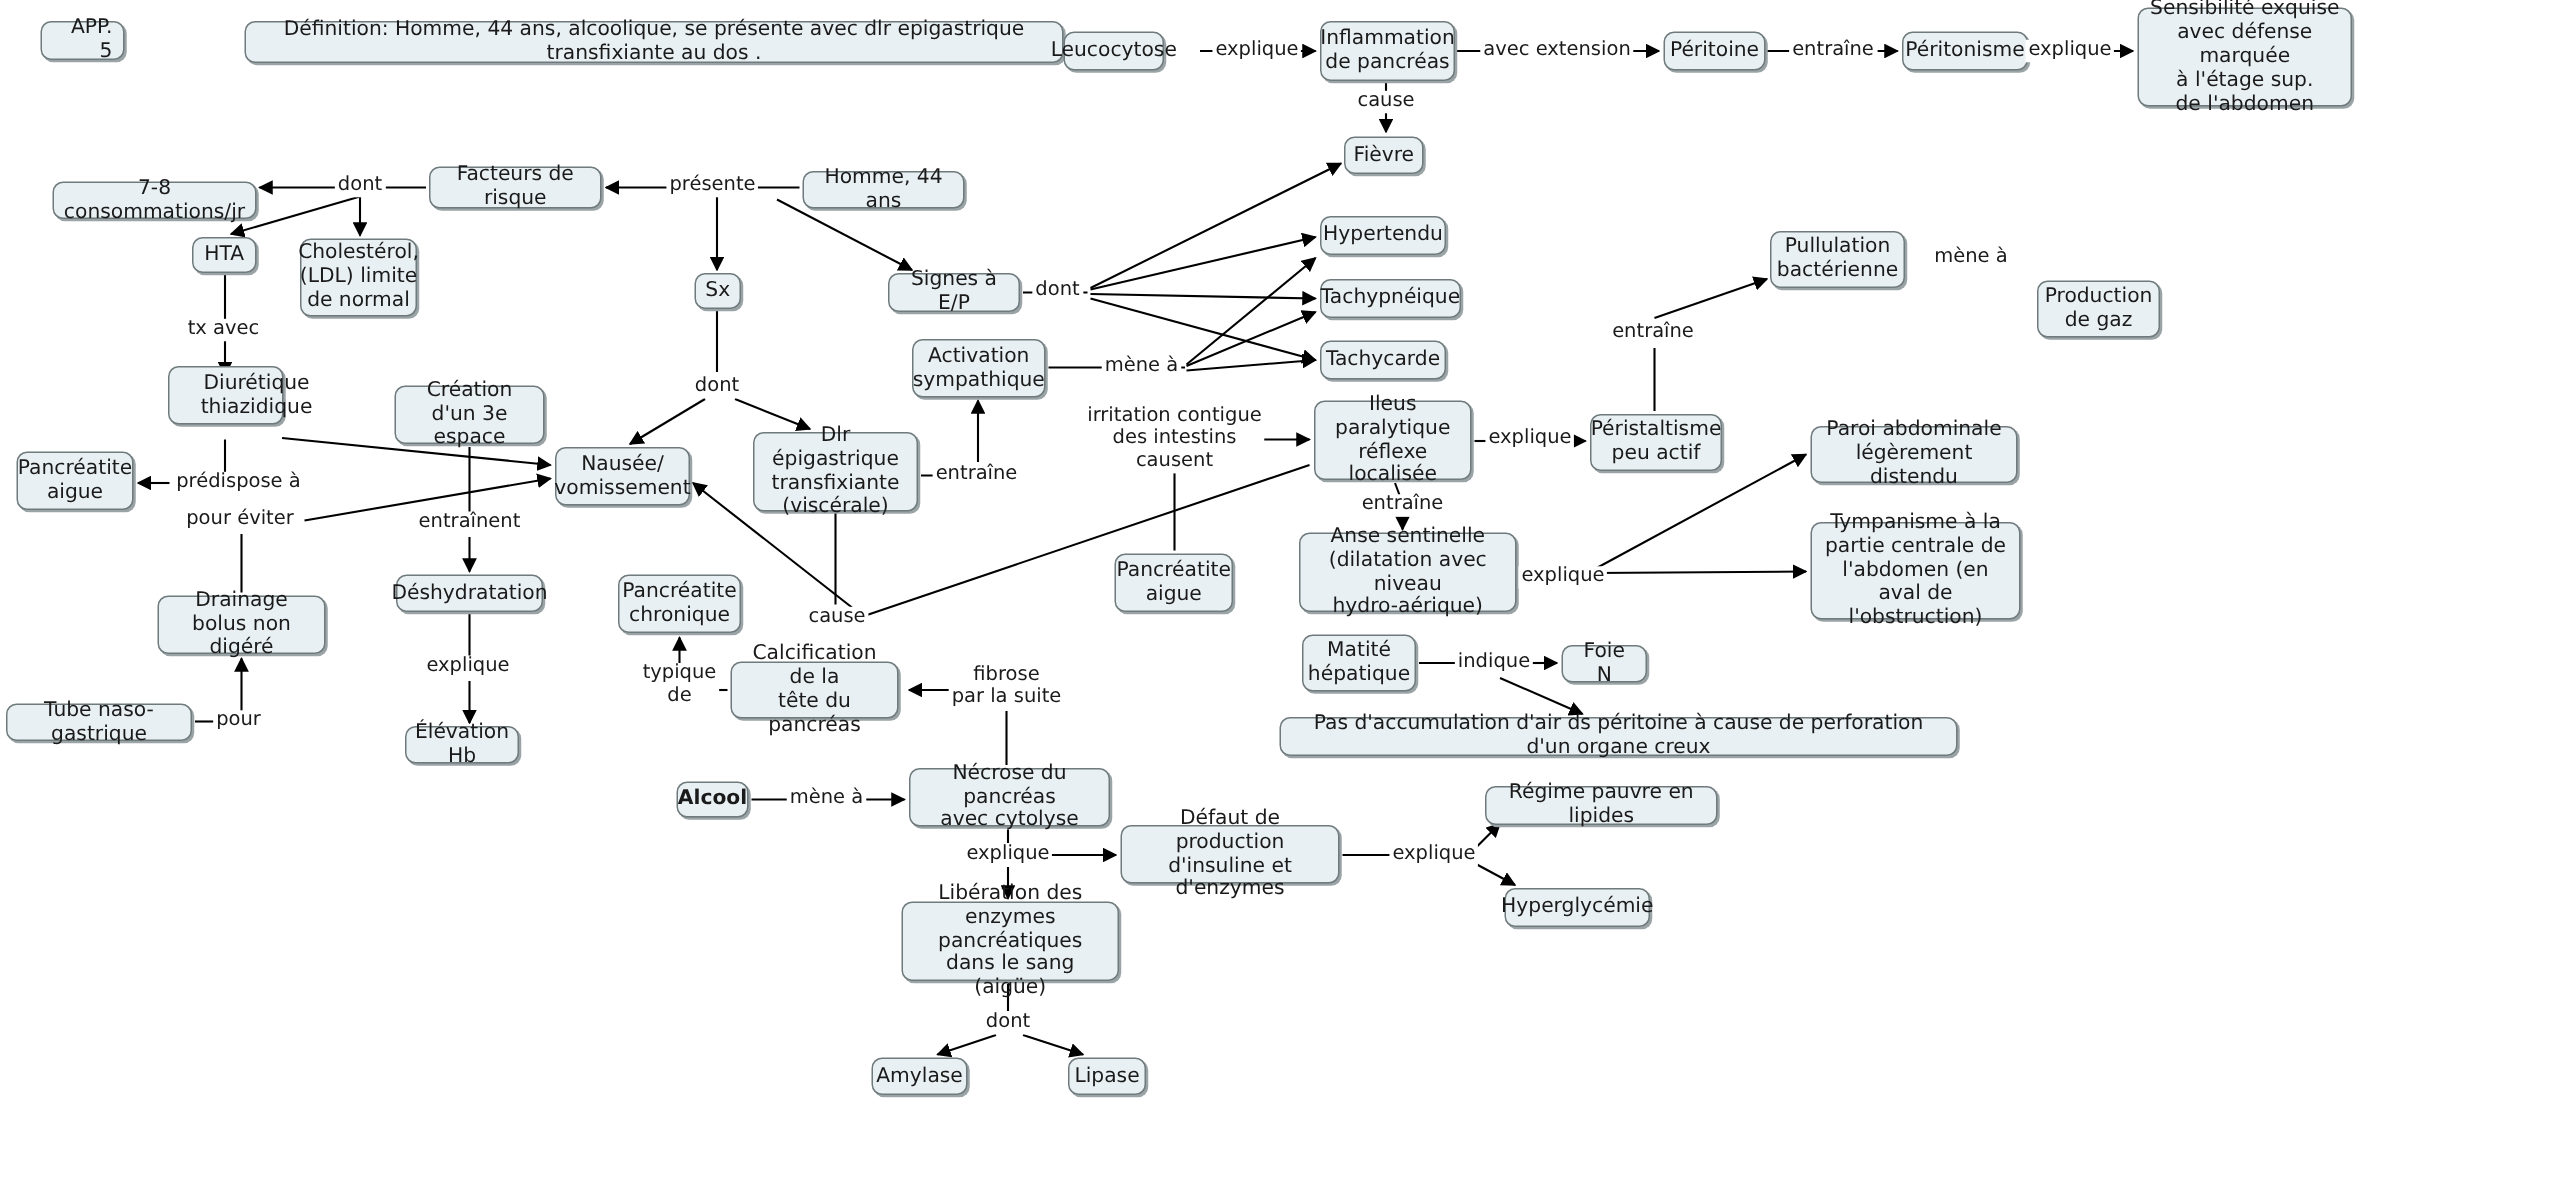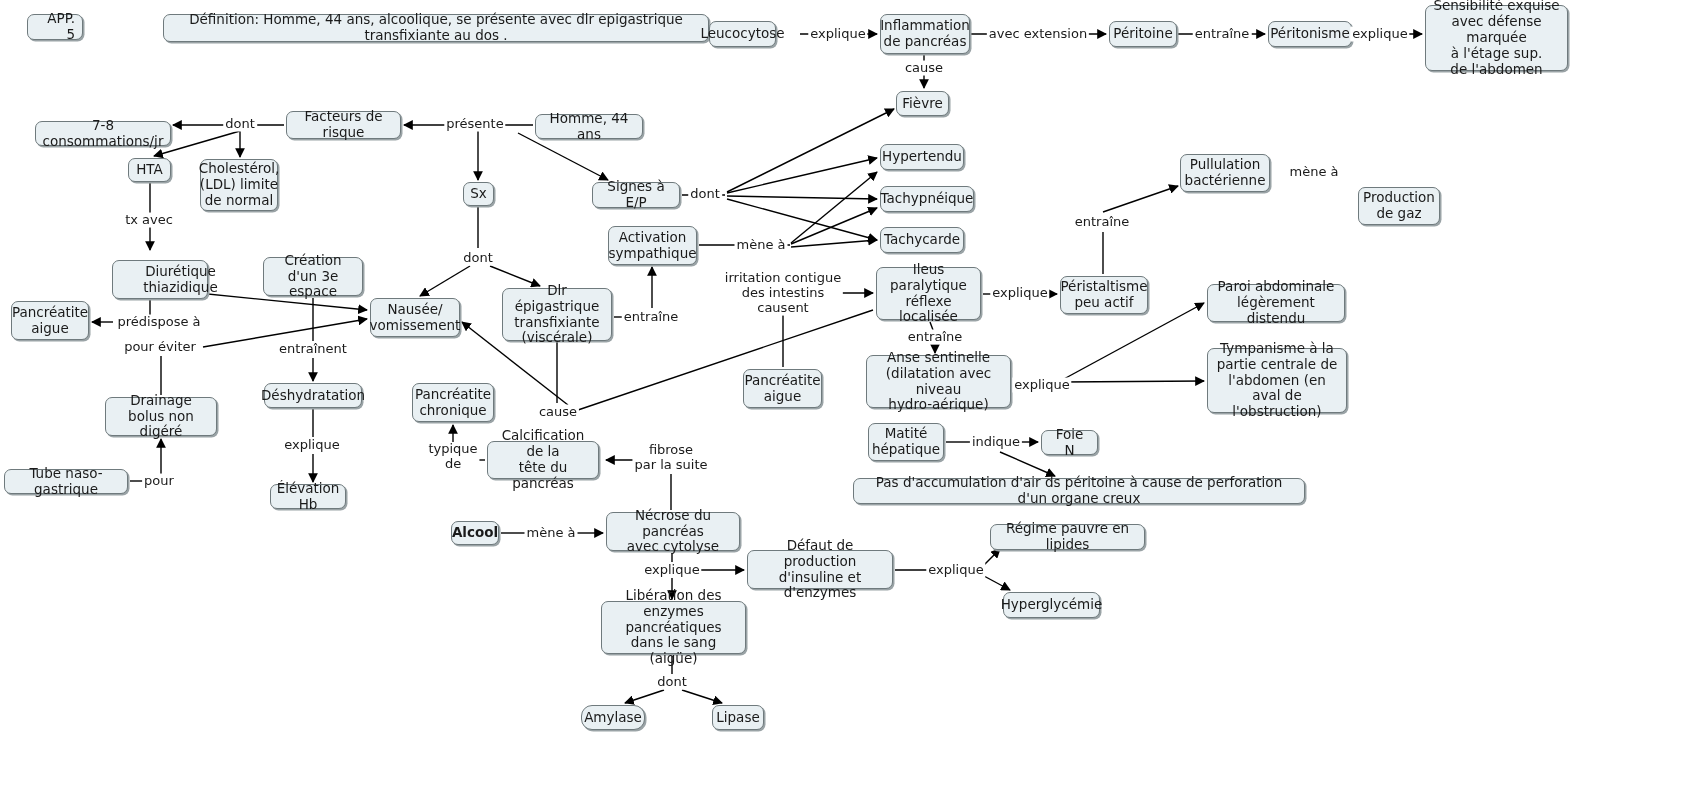--- a/index.html
+++ b/index.html
@@ -166,21 +166,21 @@
       <div class="node" style="left: 1180px; top: 154px; width: 90px; height: 38px;">Pullulation
 bactérienne</div>
       <div class="node" style="left: 1358px; top: 154px; width: 82px; height: 38px; margin-top: 33px;">Production
 de gaz</div>
       <div class="node" style="left: 463px; top: 182px; width: 31px; height: 24px;">Sx</div>
       <div class="node" style="left: 592px; top: 182px; width: 88px; height: 26px;">Signes à E/P</div>
       <div class="node" style="left: 880px; top: 186px; width: 94px; height: 26px;">Tachypnéique</div>
       <div class="node" style="left: 608px; top: 226px; width: 89px; height: 39px;">Activation
 sympathique</div>
       <div class="node" style="left: 880px; top: 227px; width: 84px; height: 26px;">Tachycarde</div>
-      <div class="node" style="left: 112px; top: 260px; width: 96px; height: 39px; padding-left: 48px;">Diurétique
+      <div class="node" style="left: 112px; top: 244px; width: 77px; height: 39px; padding-left: 48px;">Diurétique
 thiazidique</div>
       <div class="node" style="left: 263px; top: 257px; width: 100px; height: 39px;">Création
 d'un 3e espace</div>
       <div class="node" style="left: 876px; top: 267px; width: 105px; height: 53px;">Ileus
 paralytique
 réflexe localisée</div>
       <div class="node" style="left: 1060px; top: 276px; width: 88px; height: 38px;">Péristaltisme
 peu actif</div>
       <div class="node" style="left: 1207px; top: 284px; width: 138px; height: 38px;">Paroi abdominale
 légèrement distendu</div>
@@ -216,21 +216,21 @@
       <div class="node" style="left: 990px; top: 524px; width: 155px; height: 26px;">Régime pauvre en lipides</div>
       <div class="node" style="left: 451px; top: 521px; width: 48px; height: 24px; font-weight: bold;">Alcool</div>
       <div class="node" style="left: 606px; top: 512px; width: 134px; height: 39px;">Nécrose du pancréas
 avec cytolyse</div>
       <div class="node" style="left: 747px; top: 550px; width: 146px; height: 39px;">Défaut de production
 d'insuline et d'enzymes</div>
       <div class="node" style="left: 1003px; top: 592px; width: 97px; height: 26px;">Hyperglycémie</div>
       <div class="node" style="left: 601px; top: 601px; width: 145px; height: 53px;">Libération des
 enzymes pancréatiques
 dans le sang (aigüe)</div>
-      <div class="node" style="left: 581px; top: 705px; width: 64px; height: 25px; border-radius: 11px;">Amylase</div>
+      <div class="node" style="left: 581px; top: 705px; width: 64px; height: 25px;">Amylase</div>
       <div class="node" style="left: 712px; top: 705px; width: 52px; height: 25px;">Lipase</div>
     </div>
   <div id="labels-layer">
       <div class="edge-label" style="left: 838px; top: 34px;">explique</div>
       <div class="edge-label" style="left: 1038px; top: 34px;">avec extension</div>
       <div class="edge-label" style="left: 1222px; top: 34px;">entraîne</div>
       <div class="edge-label" style="left: 1380px; top: 34px;">explique</div>
       <div class="edge-label" style="left: 924px; top: 68px;">cause</div>
       <div class="edge-label" style="left: 240px; top: 124px;">dont</div>
       <div class="edge-label" style="left: 475px; top: 124px;">présente</div>

